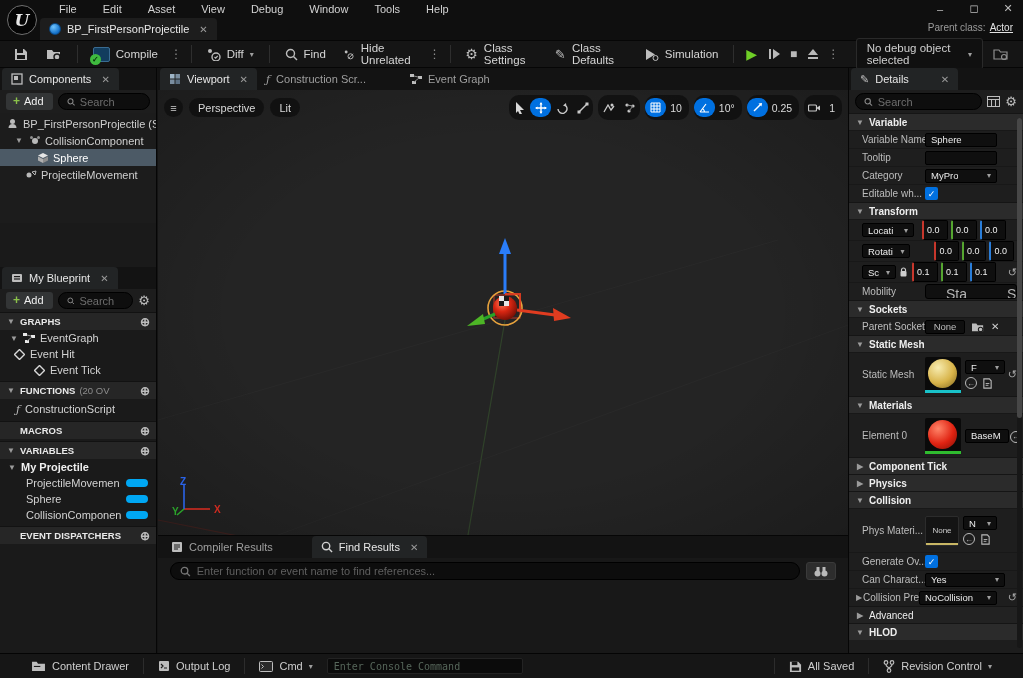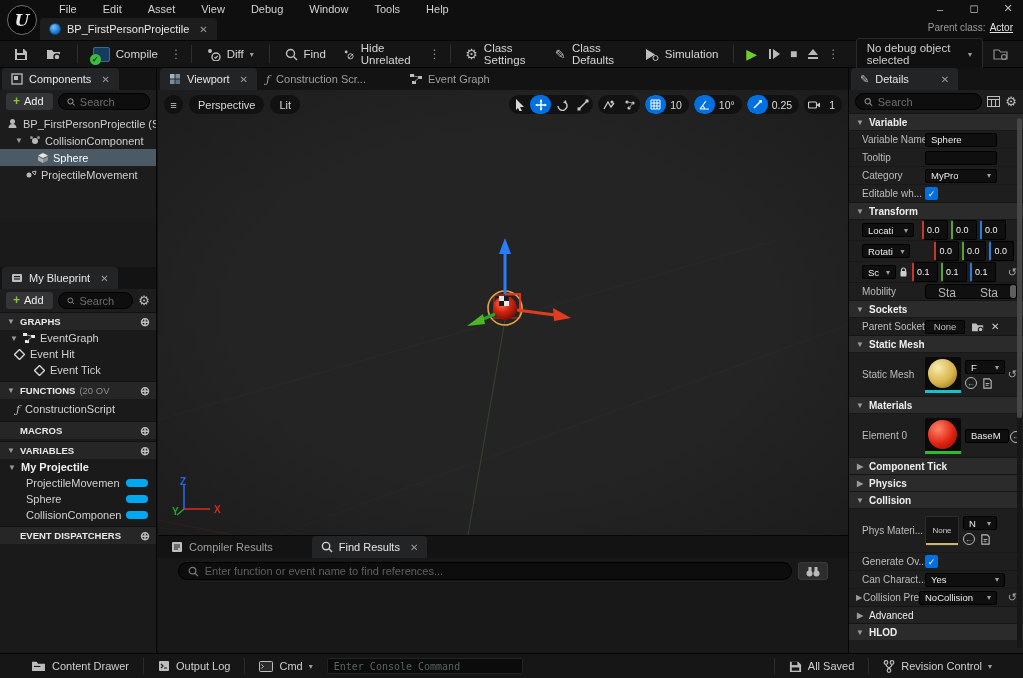--- a/index.html
+++ b/index.html
@@ -77,26 +77,26 @@
   .centercol { left:158px; top:68px; width:690px; height:585px; background:#131313; }
   .vtabs { height:22px; display:flex; align-items:flex-end; background:#131313; }
   .viewport { position:absolute; left:0; top:22px; width:690px; height:445px; background:#242424; overflow:hidden; }
   .vp-vignette { position:absolute; inset:0; background:radial-gradient(ellipse at center, rgba(0,0,0,0) 55%, rgba(0,0,0,0.22) 100%); }
   .vp-toolbar { position:absolute; left:6px; top:5px; right:6px; display:flex; align-items:center; gap:6px; }
   .vp-pill { background:rgba(15,15,15,0.85); border-radius:10px; height:19px; display:flex; align-items:center;
     padding:0 9px; color:#d8d8d8; font-size:11px; gap:4px; }
   .vp-circle { width:19px; height:19px; border-radius:50%; background:rgba(15,15,15,0.85); display:flex; align-items:center;
     justify-content:center; color:#cfcfcf; font-size:11px; }
   .vp-tools { margin-left:auto; display:flex; gap:5px; }
-  .tgroup { background:rgba(15,15,15,0.85); border-radius:10px; height:19px; display:flex; align-items:center; overflow:hidden; }
+  .tgroup { background:rgba(15,15,15,0.85); border-radius:10px; height:25px; display:flex; align-items:center; overflow:hidden; }
   .tcell { width:21px; height:19px; display:flex; align-items:center; justify-content:center; color:#c9c9c9; }
   .tcell.active { background:#0070e0; color:#fff; border-radius:9px; }
   .tval { padding:0 7px 0 4px; font-size:10.5px; color:#dcdcdc; }
   .results { position:absolute; left:0; top:467px; width:690px; height:118px; background:#181818; border-top:1px solid #060606; }
-  .findbar { display:flex; align-items:flex-end; gap:6px; padding:4px 20px; }
+  .findbar { display:flex; align-items:flex-end; gap:6px; padding:4px 12px; }
   .findpill { flex:1; display:flex; align-items:center; gap:6px; background:#0d0d0d; border:1px solid #000;
     border-radius:10px; height:18px; padding:0 9px; }
   .findpill input { background:transparent; border:none; outline:none; color:#c9c9c9; width:100%; font-size:11px; font-family:"Liberation Sans", sans-serif; }
   .findpill input::placeholder { color:#5f5f5f; }
   .binocbtn { width:30px; height:18px; background:#2d2d2d; border:1px solid #3a3a3a; border-radius:3px;
     display:flex; align-items:center; justify-content:center; }
 
   
   .rightcol { left:848px; top:68px; width:175px; height:585px; background:#1d1d1d; border-left:1px solid #060606; overflow:hidden; }
   .dsearch { height:23px; display:flex; align-items:center; gap:5px; padding:0 6px; background:#1d1d1d; }
@@ -113,21 +113,21 @@
   .ddrop { background:#0f0f0f; border:1px solid #000; border-radius:2px; height:14px; display:flex; align-items:center;
     gap:4px; padding:0 5px; font-size:9.5px; color:#ececec; white-space:nowrap; }
   .ddrop .chev { margin-left:auto; }
   .axisbox { width:26px; height:20px; background:#0f0f0f; border:1px solid #000; border-left-width:2px; border-radius:2px;
     display:flex; align-items:center; padding:0 3px; font-size:9px; color:#f0f0f0; margin-right:3px; }
   .bx-r { border-left-color:#c8372c; } .bx-g { border-left-color:#55a630; } .bx-b { border-left-color:#2a7dd8; }
   .chk { width:13px; height:13px; border-radius:2px; display:flex; align-items:center; justify-content:center; font-size:9px; }
   .chk.on { background:#0070e0; color:#fff; }
   .chk.off { background:#101010; border:1px solid #3a3a3a; }
   .seg { display:flex; background:#101010; border:1px solid #000; border-radius:3px; overflow:hidden; height:15px; }
-  .seg span { padding:1px 12px; font-size:12px; color:#b5b5b5; }
+  .seg span { padding:1px 20px; font-size:14px; color:#b5b5b5; }
   .seg span.selseg { background:#5f5f5f; color:#fff; border-radius:3px; }
   .thumb { width:36px; height:36px; border-radius:2px; background:#0a0a0a; position:relative; flex:none; }
   .thumb .bar { position:absolute; left:0; right:0; bottom:0; height:3px; }
   .ball { position:absolute; left:3px; top:2px; width:29px; height:29px; border-radius:50%; }
   .asseticons { display:flex; gap:5px; align-items:center; margin-top:2px; }
   .circ-ico { width:12px; height:12px; border-radius:50%; border:1px solid #b9b9b9; color:#b9b9b9; font-size:8px;
     display:flex; align-items:center; justify-content:center; }
   .reset { color:#a9a9a9; font-size:11px; margin-left:auto; }
   .nonechip { width:34px; height:30px; background:#141414; border:1px solid #2c2c2c; border-radius:2px; position:relative;
     display:flex; align-items:center; justify-content:center; font-size:8px; color:#cdcdcd; flex:none; }

